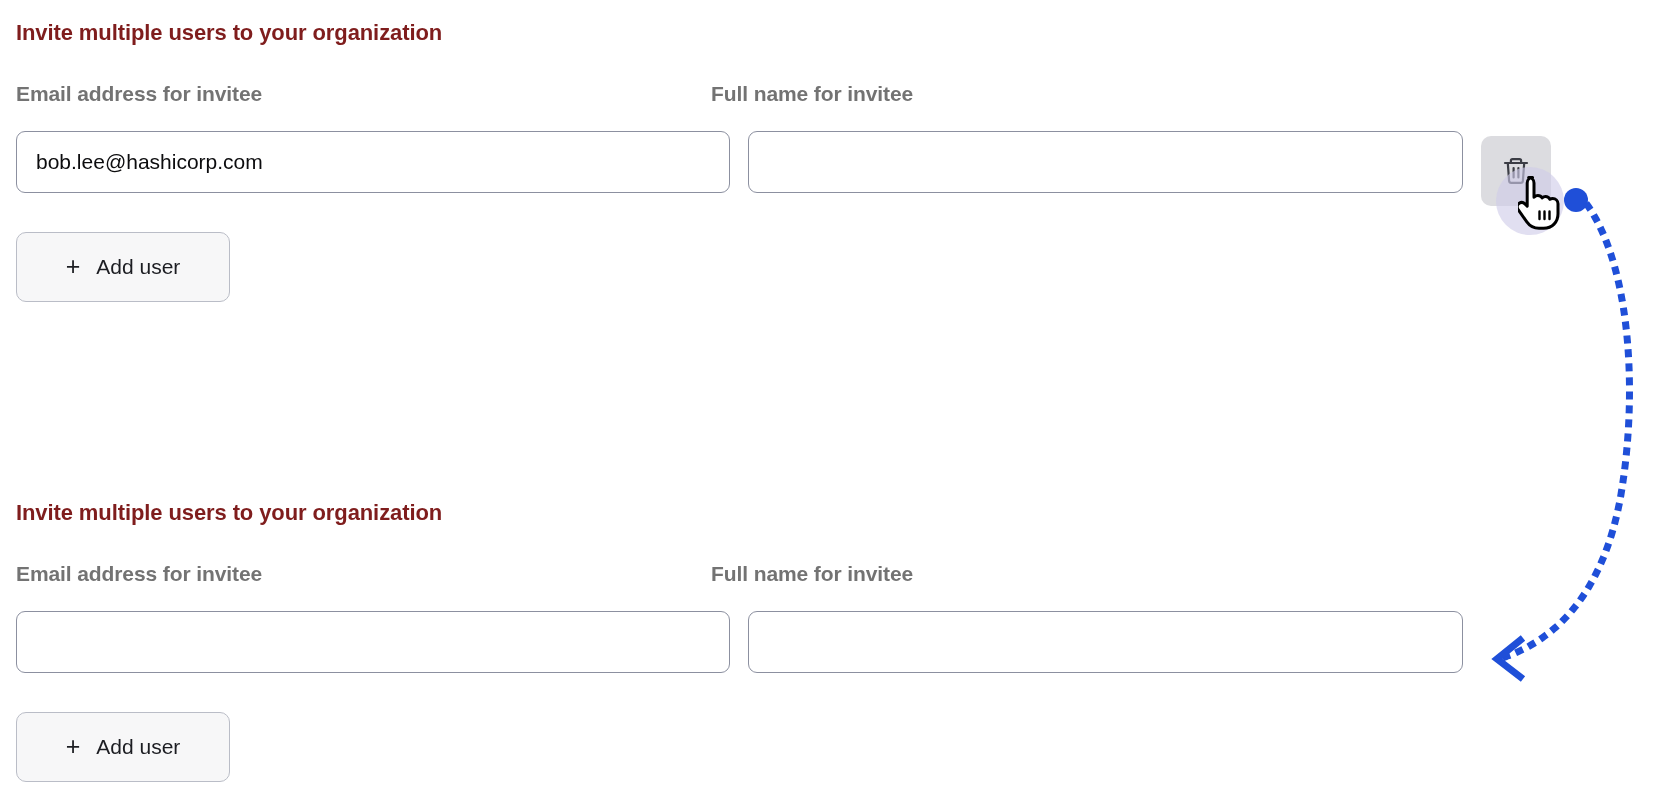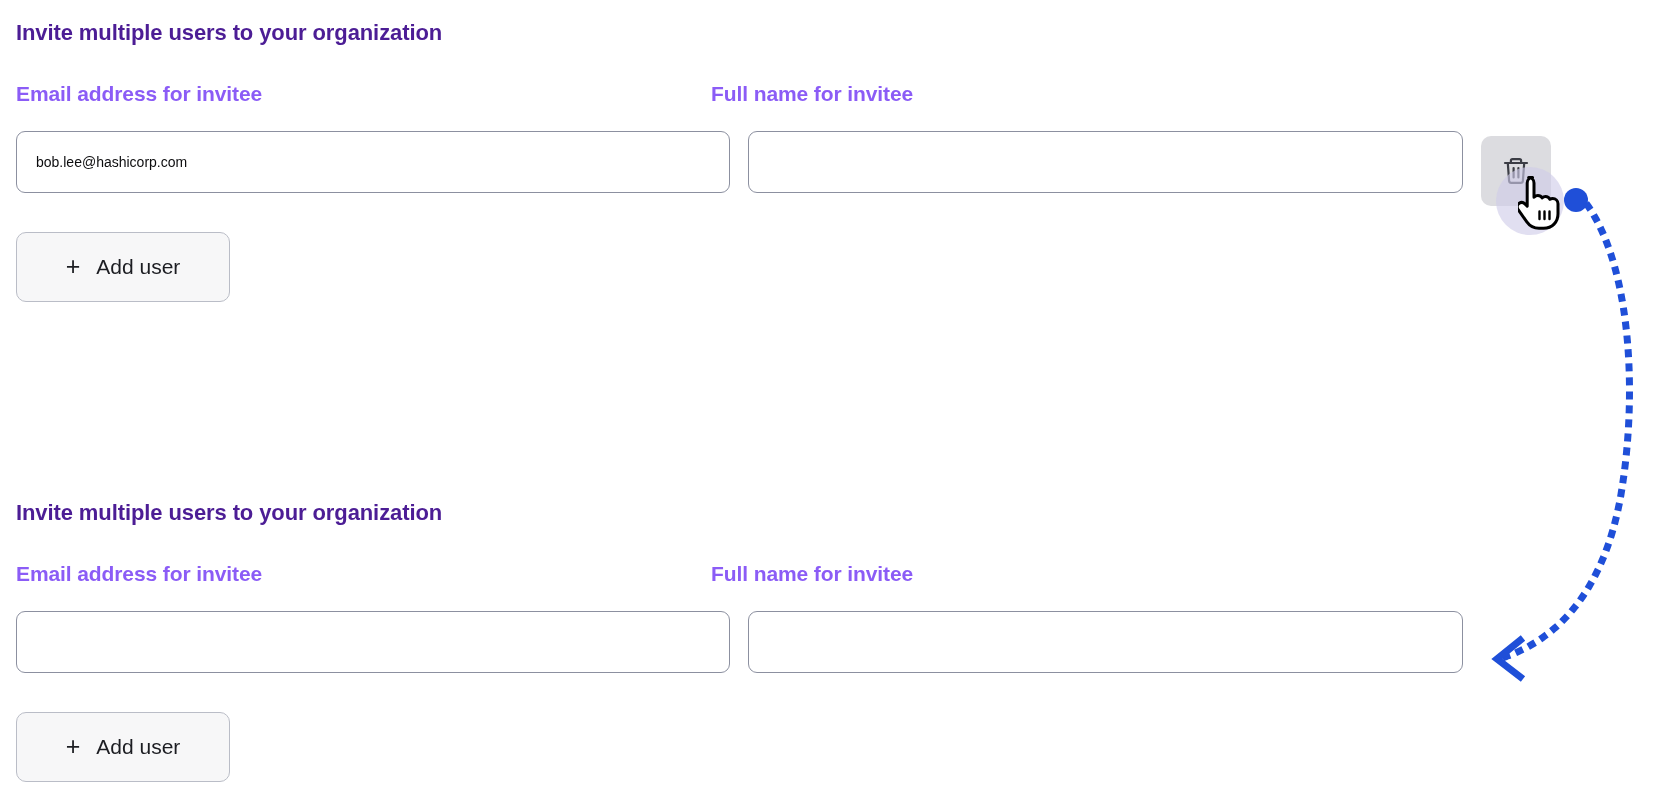--- a/index.html
+++ b/index.html
@@ -28,47 +28,47 @@
   }
   #section-top    { top: 0px; }
   #section-bottom { top: 480px; }
 
   .section-heading {
     position: absolute;
     left: 16px;
     top: 20px;
     font-size: 22px;
     font-weight: bold;
-    color: #4c1d95;
+    color: #7f1d1d;
     letter-spacing: -0.1px;
     white-space: nowrap;
   }
 
   .field-label {
     position: absolute;
     top: 82px;
     font-size: 21px;
     font-weight: bold;
-    color: #8b5cf6;
+    color: #737373;
     letter-spacing: -0.1px;
     white-space: nowrap;
   }
   .field-label.col-email { left: 16px; }
   .field-label.col-name  { left: 711px; }
 
   .text-input {
     position: absolute;
     top: 131px;
     height: 62px;
     box-sizing: border-box;
     border: 1.6px solid #8c90a0;
     border-radius: 9px;
     background: #ffffff;
     font-family: "Liberation Sans", sans-serif;
-    font-size: 14px;
+    font-size: 21px;
     color: #0c0c0e;
     padding: 0 19px;
     outline: none;
   }
   .text-input.col-email { left: 16px;  width: 714px; }
   .text-input.col-name  { left: 748px; width: 715px; }
   .text-input::placeholder { color: #a0a4b0; }
 
   .delete-button {
     position: absolute;

